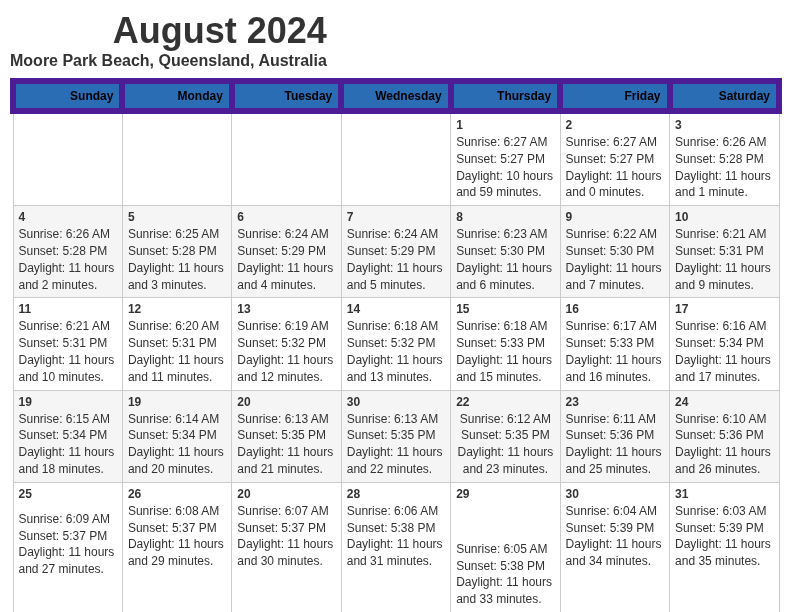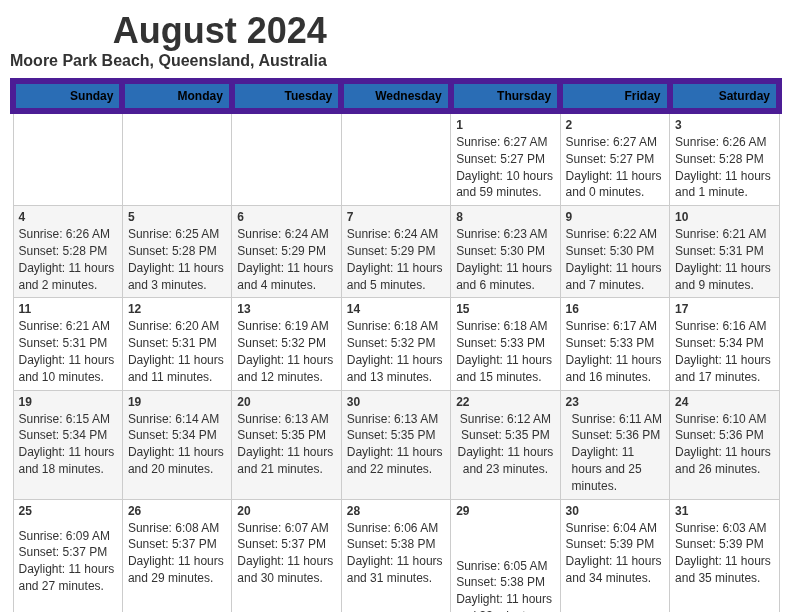--- a/index.html
+++ b/index.html
@@ -247,21 +247,21 @@
 Daylight: 11 hours and 22 minutes.</div>
         </td>
         <td>
           <div class="day-number">22</div>
           <div class="day-info" style="white-space: pre-line; text-align: center;">Sunrise: 6:12 AM
 Sunset: 5:35 PM
 Daylight: 11 hours and 23 minutes.</div>
         </td>
         <td>
           <div class="day-number">23</div>
-          <div class="day-info" style="white-space: pre-line; margin-left: 6px;">Sunrise: 6:11 AM
+          <div class="day-info" style="white-space: pre-line;">Sunrise: 6:11 AM
 Sunset: 5:36 PM
 Daylight: 11 hours and 25 minutes.</div>
         </td>
         <td>
           <div class="day-number">24</div>
           <div class="day-info" style="white-space: pre-line;">Sunrise: 6:10 AM
 Sunset: 5:36 PM
 Daylight: 11 hours and 26 minutes.</div>
         </td>
       </tr>

